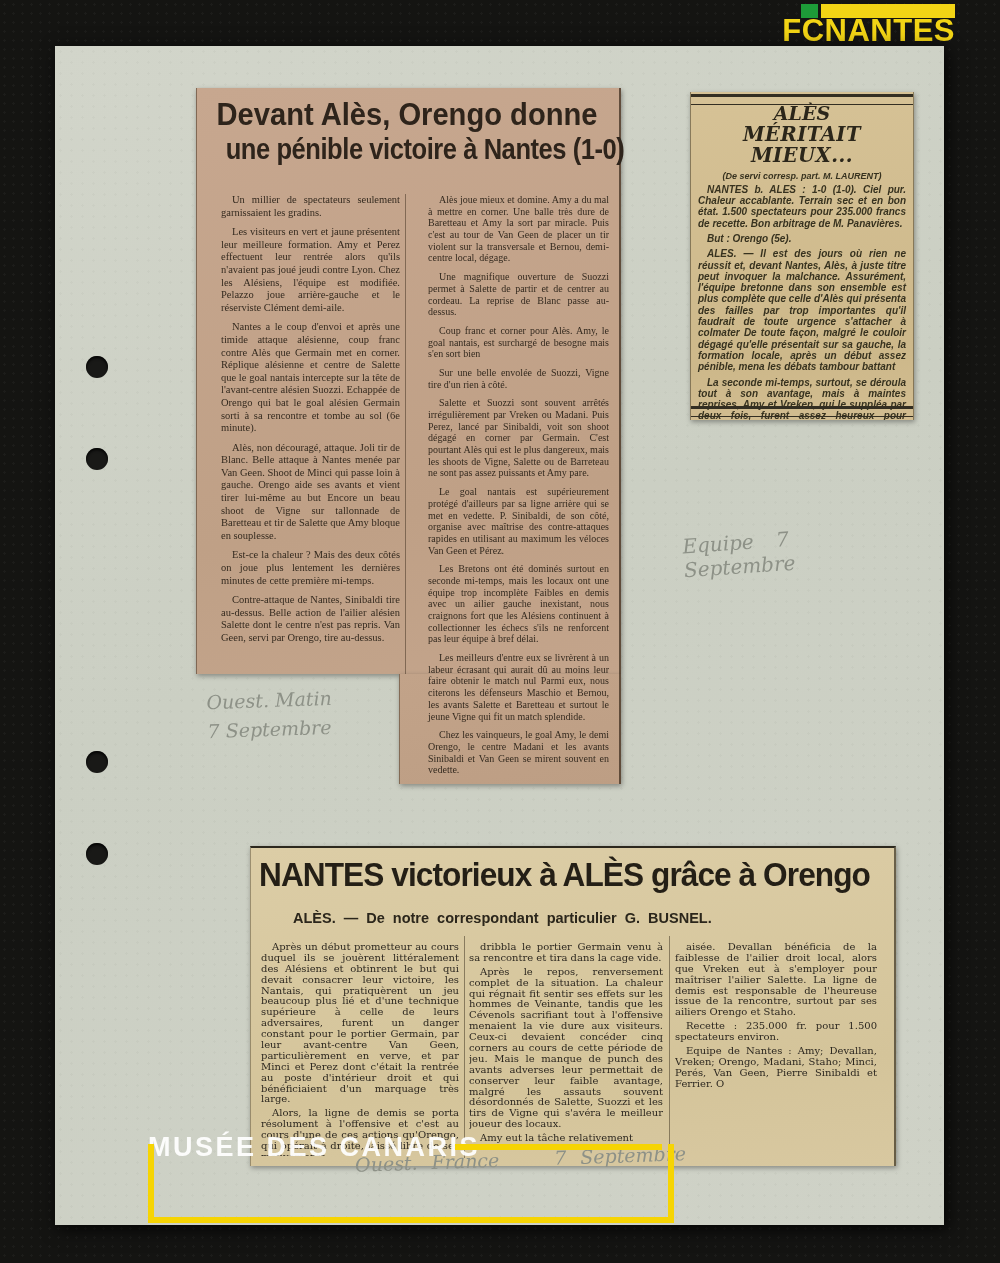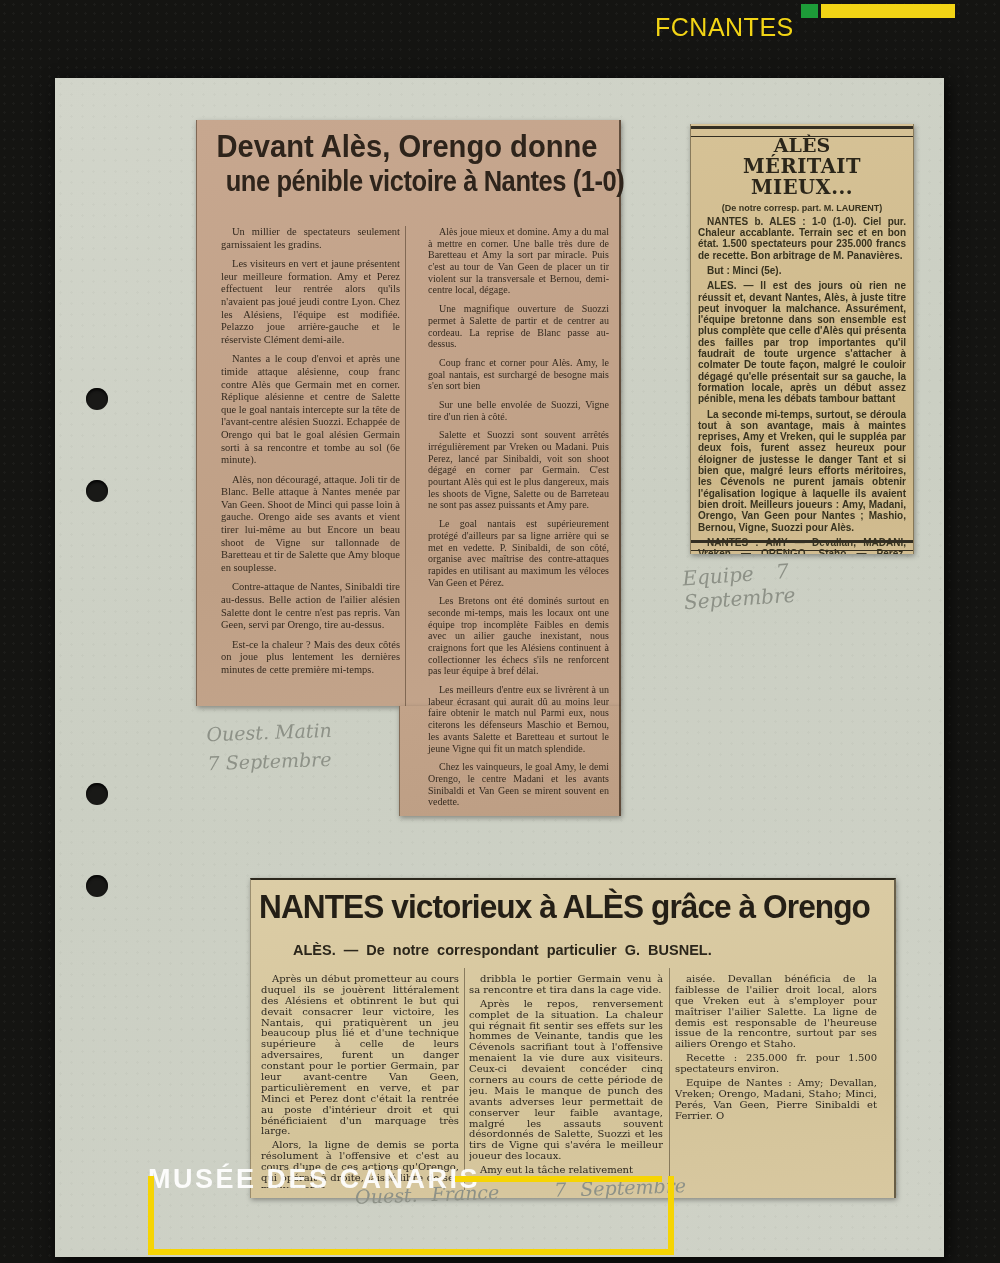--- a/index.html
+++ b/index.html
@@ -8,26 +8,26 @@
     background-color:#141412;
     background-image:radial-gradient(rgba(255,255,255,0.035) 1px, transparent 1.2px);
     background-size:9px 9px;
     font-family:"Liberation Sans",sans-serif;
   }
   .abs{position:absolute;}
 
   
   .logo-green{left:801px;top:4px;width:17px;height:14px;background:#1d9b38;}
   .logo-bar{left:821px;top:4px;width:134px;height:14px;background:#f2d415;}
-  .logo-text{left:655px;top:13px;width:300px;
-    font-weight:normal;font-size:25px;letter-spacing:0.5px;color:#f2d415;
+  .logo-text{left:655px;top:13px;width:300px;text-align:right;
+    font-weight:bold;font-size:31px;letter-spacing:0.5px;color:#f2d415;
     font-family:"Liberation Sans",sans-serif;}
 
   
-  .page{left:55px;top:78px;width:889px;height:1179px;
+  .page{left:55px;top:46px;width:889px;height:1179px;
     background:linear-gradient(155deg,#d2d5ca 0%,#cbcfc3 45%,#cfd2c7 100%);
     box-shadow:3px 4px 16px rgba(0,0,0,0.85);}
   .page-noise{left:0;top:0;width:100%;height:100%;
     background-image:radial-gradient(rgba(0,0,0,0.05) 1px, transparent 1.3px);
     background-size:11px 11px;opacity:.5;}
   .hole{width:22px;height:22px;border-radius:50%;background:#191917;
     box-shadow:inset 0 2px 3px rgba(0,0,0,0.9);left:31px;}
 
   
   .clip{box-shadow:1px 2px 5px rgba(0,0,0,0.35);}
@@ -43,24 +43,24 @@
   .c1-headline{left:146px;top:52px;width:412px;color:#2e241b;text-align:center;
     font-weight:bold;font-family:"Liberation Sans",sans-serif;line-height:1.12;}
   .c1-h-l1{font-size:31px;white-space:nowrap;transform:scaleX(0.94);transform-origin:center;}
   .c1-h-l2{font-size:29px;white-space:nowrap;letter-spacing:-0.5px;transform:scaleX(0.88);transform-origin:center;}
   .c1-col{font-family:"Liberation Serif",serif;color:#342a1f;}
   .c1-col1{left:149px;top:148px;width:196px;height:476px;font-size:10.5px;line-height:1.2;overflow:hidden;}
   .c1-col2{left:356px;top:148px;width:198px;height:582px;font-size:10px;line-height:1.17;overflow:hidden;}
   .c1-divider{left:350px;top:148px;width:1px;height:480px;background:rgba(62,46,30,0.5);}
 
   
-  .c2{left:635px;top:46px;width:222px;height:430px;
+  .c2{left:635px;top:46px;width:222px;height:328px;
     background:linear-gradient(175deg,#d6c296,#cdb88a 80%,#d2bd91);
     border-left:1px solid rgba(60,52,34,0.5);border-right:1px solid rgba(60,52,34,0.5);
-    overflow:hidden;}
+    overflow:hidden;font-style:italic;}
   .dbl-rule{height:7px;border-top:3px solid #332e22;border-bottom:1px solid #332e22;}
   .c2-rule-top{left:0;top:2px;width:100%;}
   .c2-rule-bot{left:0;bottom:3px;width:100%;}
   .c2-inner{padding:12px 7px 14px 7px;color:#37321f;font-family:"Liberation Sans",sans-serif;}
   .c2-title{font-family:"DejaVu Serif",serif;font-weight:bold;text-align:center;color:#2b261a;}
   .c2-t1{font-size:19px;line-height:1.05;}
   .c2-t2{font-size:19.5px;letter-spacing:0.5px;line-height:1.1;}
   .c2-byline{font-size:9px;font-weight:bold;margin:4px 0 3px 0;text-align:center;}
   .c2-body{font-size:10px;font-weight:bold;line-height:1.13;text-align:justify;}
   .c2-body p{margin:0 0 4px 0;text-indent:9px;}
@@ -123,44 +123,44 @@
   <div class="abs c1-headline">
     <div class="c1-h-l1">Devant Alès, Orengo donne</div>
     <div class="c1-h-l2">une pénible victoire à Nantes (1-0)</div>
   </div>
   <div class="abs c1-divider"></div>
   <div class="abs news-col c1-col c1-col1">
       <p>Un millier de spectateurs seulement garnissaient les gradins.</p>
       <p>Les visiteurs en vert et jaune présentent leur meilleure formation. Amy et Perez effectuent leur rentrée alors qu'ils n'avaient pas joué jeudi contre Lyon. Chez les Alésiens, l'équipe est modifiée. Pelazzo joue arrière-gauche et le réserviste Clément demi-aile.</p>
       <p>Nantes a le coup d'envoi et après une timide attaque alésienne, coup franc contre Alès que Germain met en corner. Réplique alésienne et centre de Salette que le goal nantais intercepte sur la tête de l'avant-centre alésien Suozzi. Echappée de Orengo qui bat le goal alésien Germain sorti à sa rencontre et tombe au sol (6e minute).</p>
       <p>Alès, non découragé, attaque. Joli tir de Blanc. Belle attaque à Nantes menée par Van Geen. Shoot de Minci qui passe loin à gauche. Orengo aide ses avants et vient tirer lui-même au but Encore un beau shoot de Vigne sur tallonnade de Baretteau et tir de Salette que Amy bloque en souplesse.</p>
+      <p>Est-ce la chaleur ? Mais des deux côtés on joue plus lentement les dernières minutes de cette première mi-temps.</p>
       <p>Contre-attaque de Nantes, Sinibaldi tire au-dessus. Belle action de l'ailier alésien Salette dont le centre n'est pas repris. Van Geen, servi par Orengo, tire au-dessus.</p>
-      <p>Est-ce la chaleur ? Mais des deux côtés on joue plus lentement les dernières minutes de cette première mi-temps.</p>
     </div>
   <div class="abs news-col c1-col c1-col2">
       <p>Alès joue mieux et domine. Amy a du mal à mettre en corner. Une balle très dure de Baretteau et Amy la sort par miracle. Puis c'est au tour de Van Geen de placer un tir violent sur la transversale et Bernou, demi-centre local, dégage.</p>
       <p>Une magnifique ouverture de Suozzi permet à Salette de partir et de centrer au cordeau. La reprise de Blanc passe au-dessus.</p>
       <p>Coup franc et corner pour Alès. Amy, le goal nantais, est surchargé de besogne mais s'en sort bien</p>
       <p>Sur une belle envolée de Suozzi, Vigne tire d'un rien à côté.</p>
       <p>Salette et Suozzi sont souvent arrêtés irrégulièrement par Vreken ou Madani. Puis Perez, lancé par Sinibaldi, voit son shoot dégagé en corner par Germain. C'est pourtant Alès qui est le plus dangereux, mais les shoots de Vigne, Salette ou de Barreteau ne sont pas assez puissants et Amy pare.</p>
       <p>Le goal nantais est supérieurement protégé d'ailleurs par sa ligne arrière qui se met en vedette. P. Sinibaldi, de son côté, organise avec maîtrise des contre-attaques rapides en utilisant au maximum les véloces Van Geen et Pérez.</p>
       <p>Les Bretons ont été dominés surtout en seconde mi-temps, mais les locaux ont une équipe trop incomplète Faibles en demis avec un ailier gauche inexistant, nous craignons fort que les Alésiens continuent à collectionner les échecs s'ils ne renforcent pas leur équipe à bref délai.</p>
       <p>Les meilleurs d'entre eux se livrèrent à un labeur écrasant qui aurait dû au moins leur faire obtenir le match nul Parmi eux, nous citerons les défenseurs Maschio et Bernou, les avants Salette et Baretteau et surtout le jeune Vigne qui fit un match splendide.</p>
       <p>Chez les vainqueurs, le goal Amy, le demi Orengo, le centre Madani et les avants Sinibaldi et Van Geen se mirent souvent en vedette.</p>
     </div>
 
   <div class="abs clip c2">
     <div class="abs dbl-rule c2-rule-top" style="left:0;right:0;"></div>
     <div class="c2-inner">
       <div class="c2-title c2-t1">ALÈS</div>
       <div class="c2-title c2-t2">MÉRITAIT MIEUX...</div>
-      <div class="c2-byline">(De notre corresp. part. M. LAURENT)</div>
+      <div class="c2-byline">(De servi corresp. part. M. LAURENT)</div>
       <div class="c2-body">
         <p class="c2-lead">NANTES b. ALES : 1-0 (1-0). Ciel pur. Chaleur accablante. Terrain sec et en bon état. 1.500 spectateurs pour 235.000 francs de recette. Bon arbitrage de M. Panavières.</p>
-        <p class="c2-goal">But : Minci (5e).</p>
+        <p class="c2-goal">But : Orengo (5e).</p>
         <div>
             <p>ALES. — Il est des jours où rien ne réussit et, devant Nantes, Alès, à juste titre peut invoquer la malchance. Assurément, l'équipe bretonne dans son ensemble est plus complète que celle d'Alès qui présenta des failles par trop importantes qu'il faudrait de toute urgence s'attacher à colmater De toute façon, malgré le couloir dégagé qu'elle présentait sur sa gauche, la formation locale, après un début assez pénible, mena les débats tambour battant</p>
             <p>La seconde mi-temps, surtout, se déroula tout à son avantage, mais à maintes reprises, Amy et Vreken, qui le suppléa par deux fois, furent assez heureux pour éloigner de justesse le danger Tant et si bien que, malgré leurs efforts méritoires, les Cévenols ne purent jamais obtenir l'égalisation logique à laquelle ils avaient bien droit. Meilleurs joueurs : Amy, Madani, Orengo, Van Geen pour Nantes ; Mashio, Bernou, Vigne, Suozzi pour Alès.</p>
           </div>
         <div>
             <p>NANTES : AMY — Devallan, MADANI, Vreken — ORENGO, Staho — Perez, Sinibaldi — Minci, VAN GEEN Ferrier. Entr. : Veinante.</p>
             <p>ALES : Germain — MASHIO, BERNOU, Lefèvre — Clément, Blanc — Barreteau, VIGNE — Salette, SUOZZI, Palazzo Entr. : Deolieu.</p>
           </div>
       </div>
     </div>

